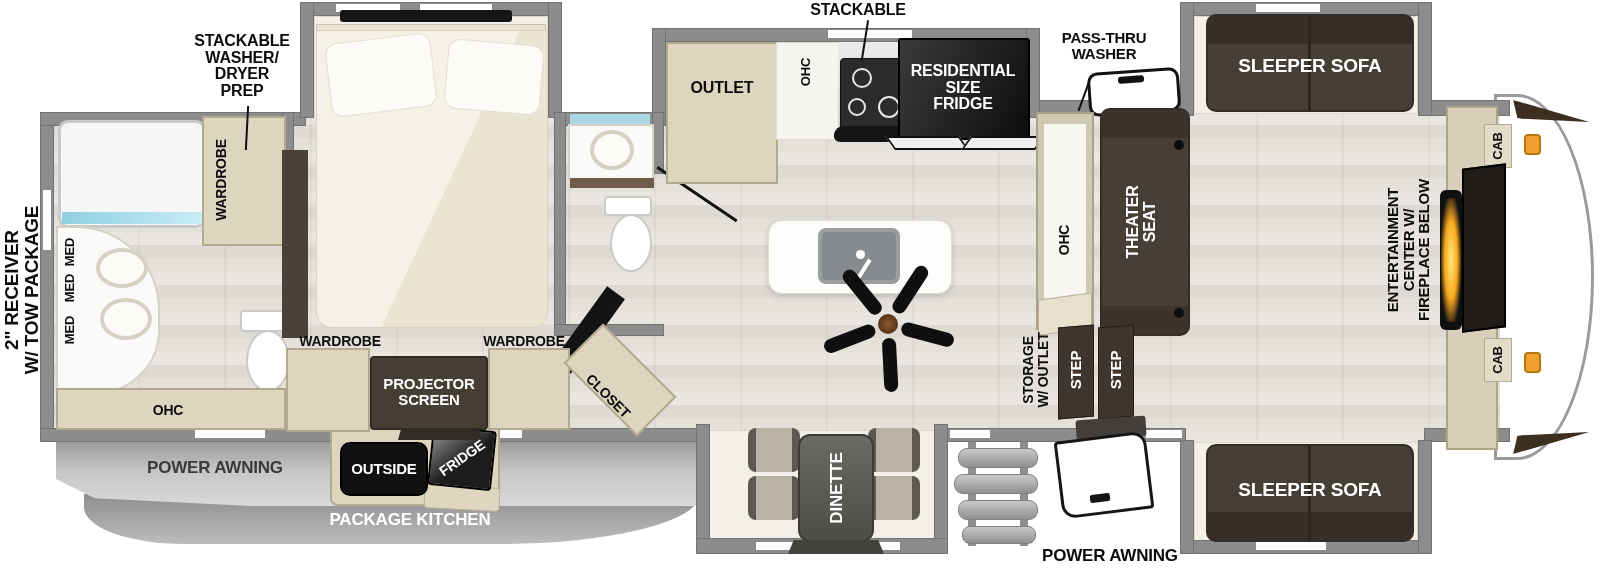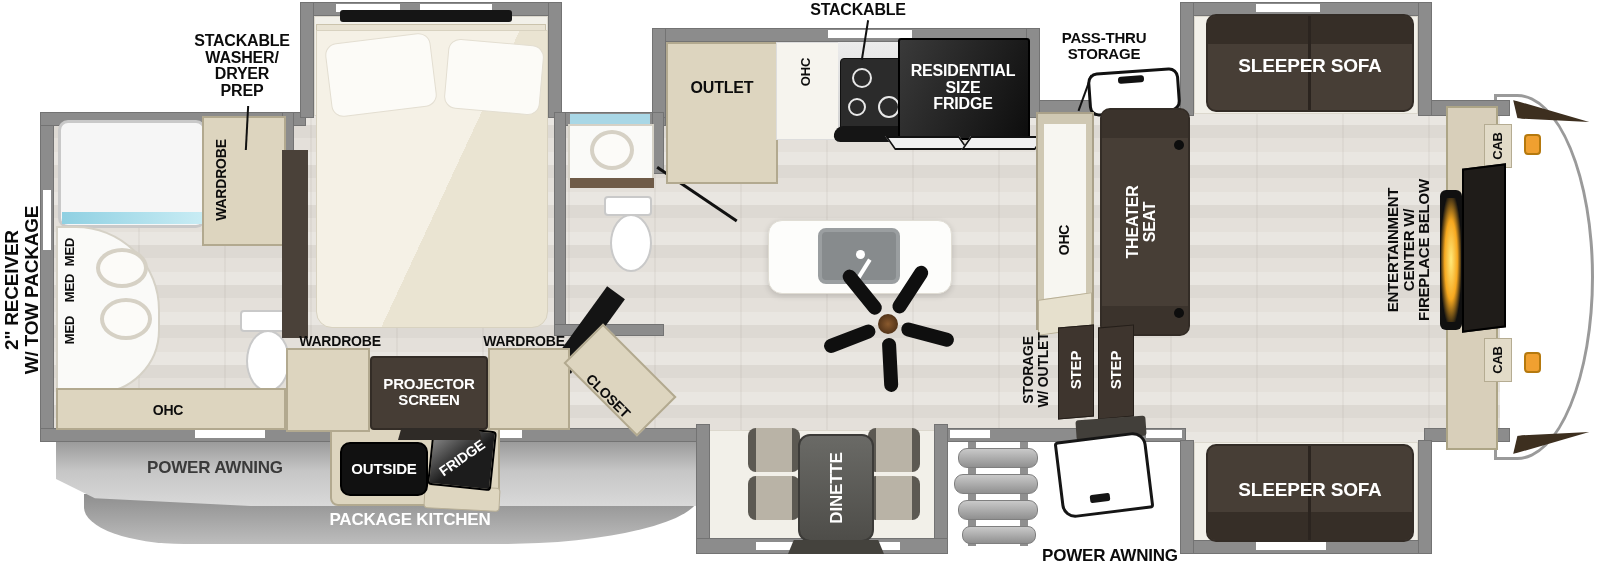--- a/index.html
+++ b/index.html
@@ -212,21 +212,21 @@
   <div class="lbl lv" style="left:70px;top:288px;font-size:13px">MED</div>
   <div class="lbl lv" style="left:70px;top:330px;font-size:13px">MED</div>
   <div class="lbl" style="left:168px;top:410px;font-size:14px">OHC</div>
   <div class="lbl" style="left:858px;top:10px;font-size:16px">STACKABLE</div>
   <div class="lbl" style="left:722px;top:88px;font-size:16px">OUTLET</div>
   <div class="lbl lv" style="left:806px;top:72px;font-size:13px">OHC</div>
   <div class="lbl lw" style="left:963px;top:88px;font-size:16px">RESIDENTIAL
 SIZE
 FRIDGE</div>
   <div class="lbl" style="left:1104px;top:46px;font-size:15px">PASS-THRU
-STORAGE</div>
+WASHER</div>
   <div class="lbl lw" style="left:1310px;top:66px;font-size:19px">SLEEPER SOFA</div>
   <div class="lbl lw" style="left:1310px;top:490px;font-size:19px">SLEEPER SOFA</div>
   <div class="lbl lv lw" style="left:1142px;top:222px;font-size:16px">THEATER
 SEAT</div>
   <div class="lbl lv" style="left:1064px;top:240px;font-size:14px">OHC</div>
   <div class="lbl lv" style="left:1036px;top:370px;font-size:14px">STORAGE
 W/ OUTLET</div>
   <div class="lbl lv lw" style="left:1076px;top:370px;font-size:15px">STEP</div>
   <div class="lbl lv lw" style="left:1116px;top:370px;font-size:15px">STEP</div>
   <div class="lbl lv" style="left:1408px;top:250px;font-size:15px">ENTERTAINMENT

